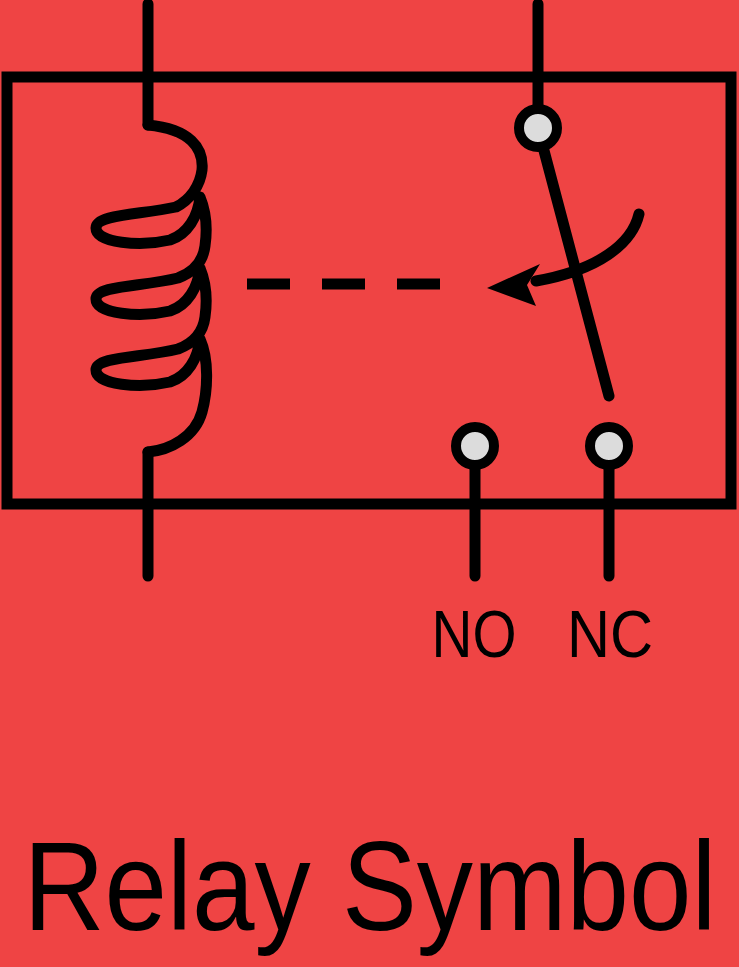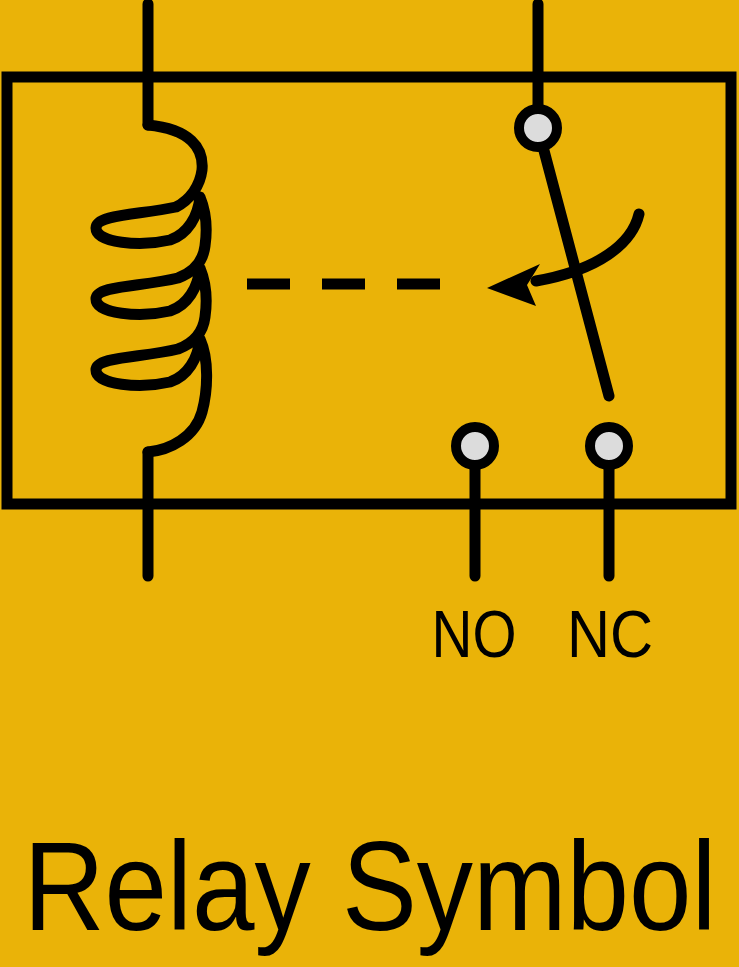--- a/index.html
+++ b/index.html
@@ -5,21 +5,21 @@
   html, body {
     margin: 0;
     padding: 0;
     background: #ffffff;
     font-family: "Liberation Sans", sans-serif;
   }
   .canvas {
     position: relative;
     width: 739px;
     height: 967px;
-    background: #eab308;
+    background: #ef4444;
     overflow: hidden;
   }
   svg { display: block; }
   .stroke {
     fill: none;
     stroke: #000000;
     stroke-width: 11;
     stroke-linecap: round;
     stroke-linejoin: round;
   }

